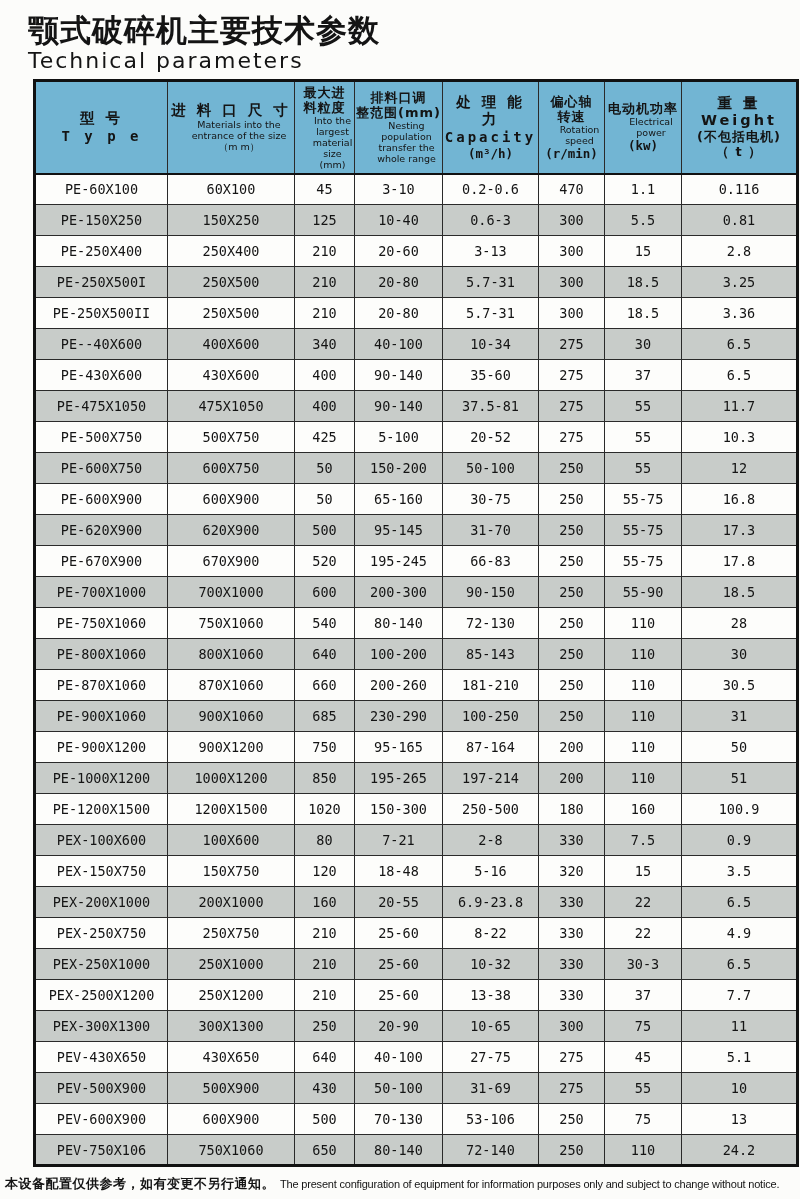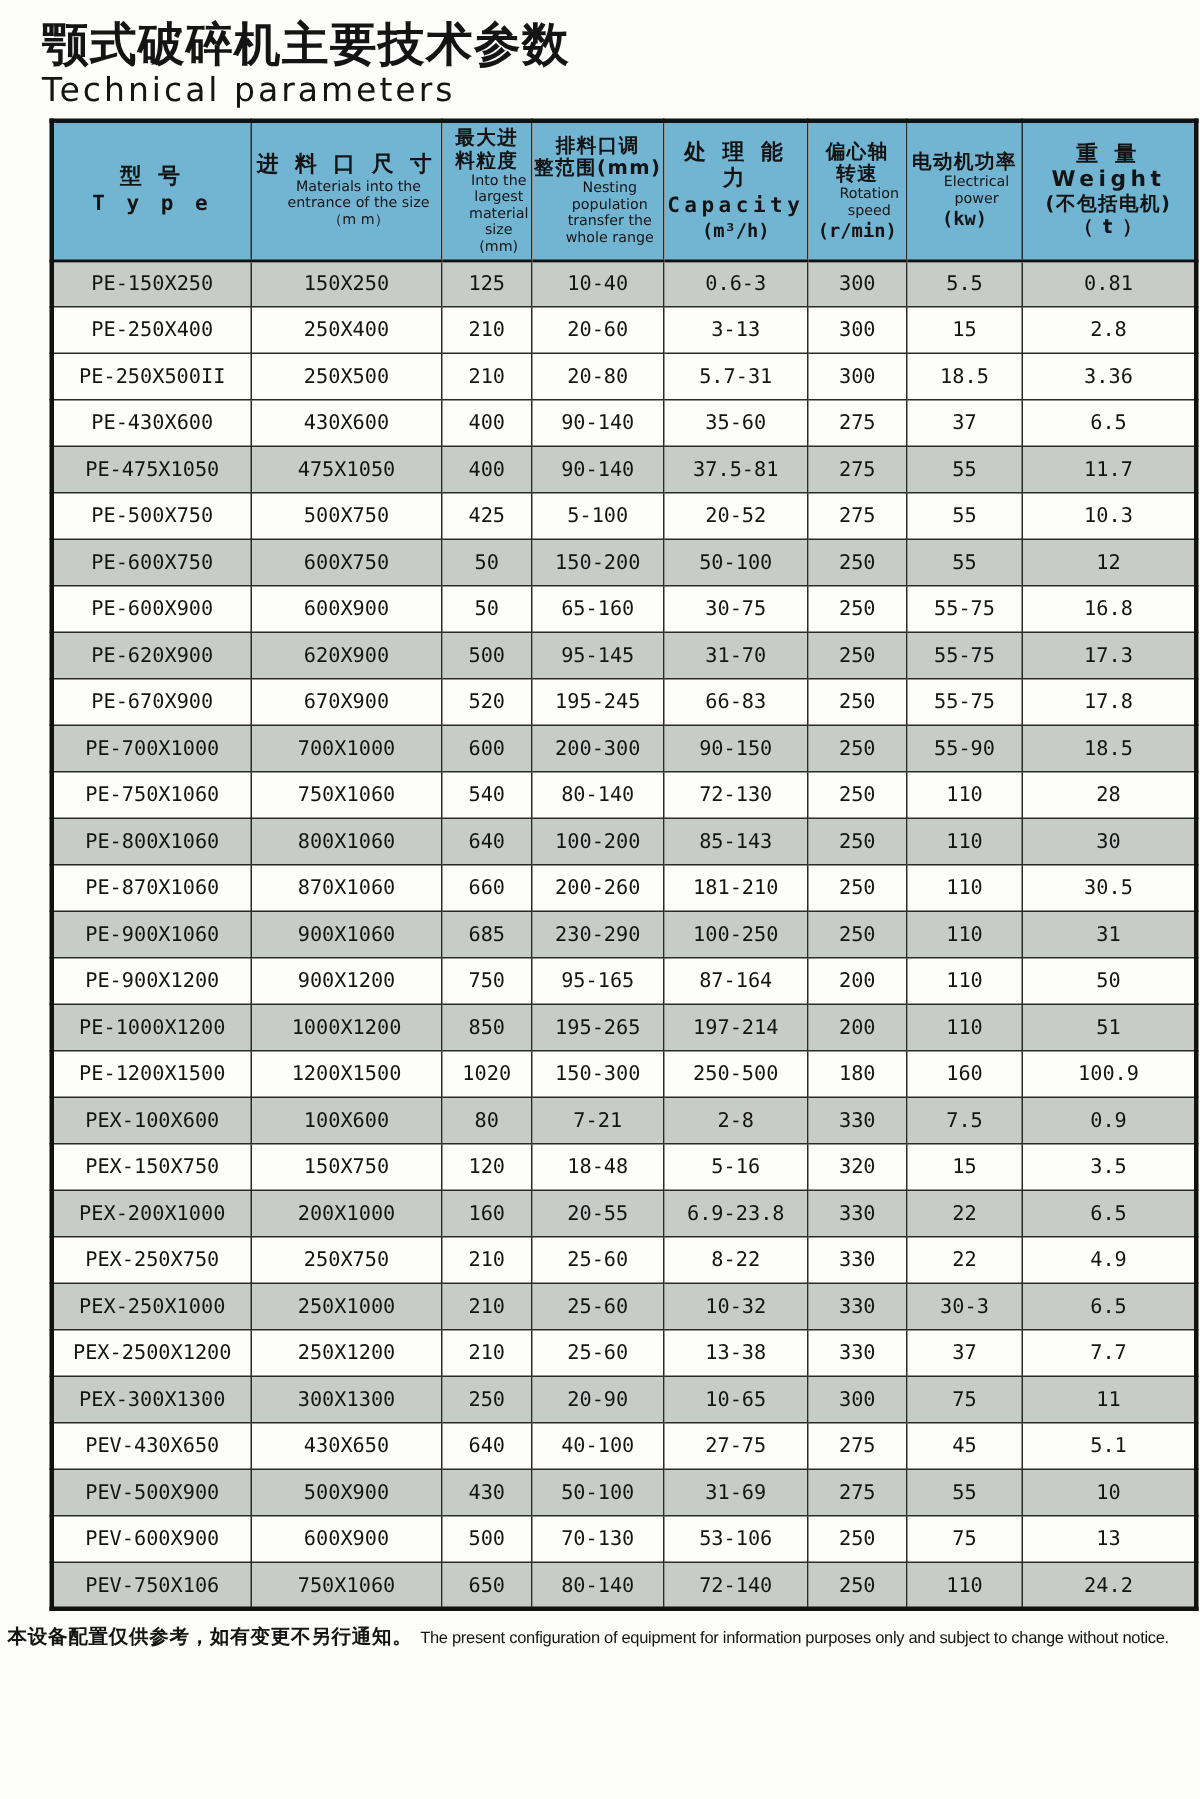--- a/index.html
+++ b/index.html
@@ -142,49 +142,79 @@
           <div class="h-en-md">(kw)</div>
         </th>
         <th>
           <div class="h-cn">重 量 Weight</div>
           <div class="h-cn-sm">(不包括电机)</div>
           <div class="h-cn-sm">（ t ）</div>
         </th>
       </tr>
     </thead>
     <tbody>
+        <tr>
+          <td>PE-60X100</td>
+          <td>60X100</td>
+          <td>45</td>
+          <td>3-10</td>
+          <td>0.2-0.6</td>
+          <td>470</td>
+          <td>1.1</td>
+          <td>0.116</td>
+        </tr>
         <tr class="alt">
           <td>PE-150X250</td>
           <td>150X250</td>
           <td>125</td>
           <td>10-40</td>
           <td>0.6-3</td>
           <td>300</td>
           <td>5.5</td>
           <td>0.81</td>
         </tr>
         <tr>
           <td>PE-250X400</td>
           <td>250X400</td>
           <td>210</td>
           <td>20-60</td>
           <td>3-13</td>
           <td>300</td>
           <td>15</td>
           <td>2.8</td>
         </tr>
+        <tr class="alt">
+          <td>PE-250X500I</td>
+          <td>250X500</td>
+          <td>210</td>
+          <td>20-80</td>
+          <td>5.7-31</td>
+          <td>300</td>
+          <td>18.5</td>
+          <td>3.25</td>
+        </tr>
         <tr>
           <td>PE-250X500II</td>
           <td>250X500</td>
           <td>210</td>
           <td>20-80</td>
           <td>5.7-31</td>
           <td>300</td>
           <td>18.5</td>
           <td>3.36</td>
+        </tr>
+        <tr class="alt">
+          <td>PE--40X600</td>
+          <td>400X600</td>
+          <td>340</td>
+          <td>40-100</td>
+          <td>10-34</td>
+          <td>275</td>
+          <td>30</td>
+          <td>6.5</td>
         </tr>
         <tr>
           <td>PE-430X600</td>
           <td>430X600</td>
           <td>400</td>
           <td>90-140</td>
           <td>35-60</td>
           <td>275</td>
           <td>37</td>
           <td>6.5</td>

